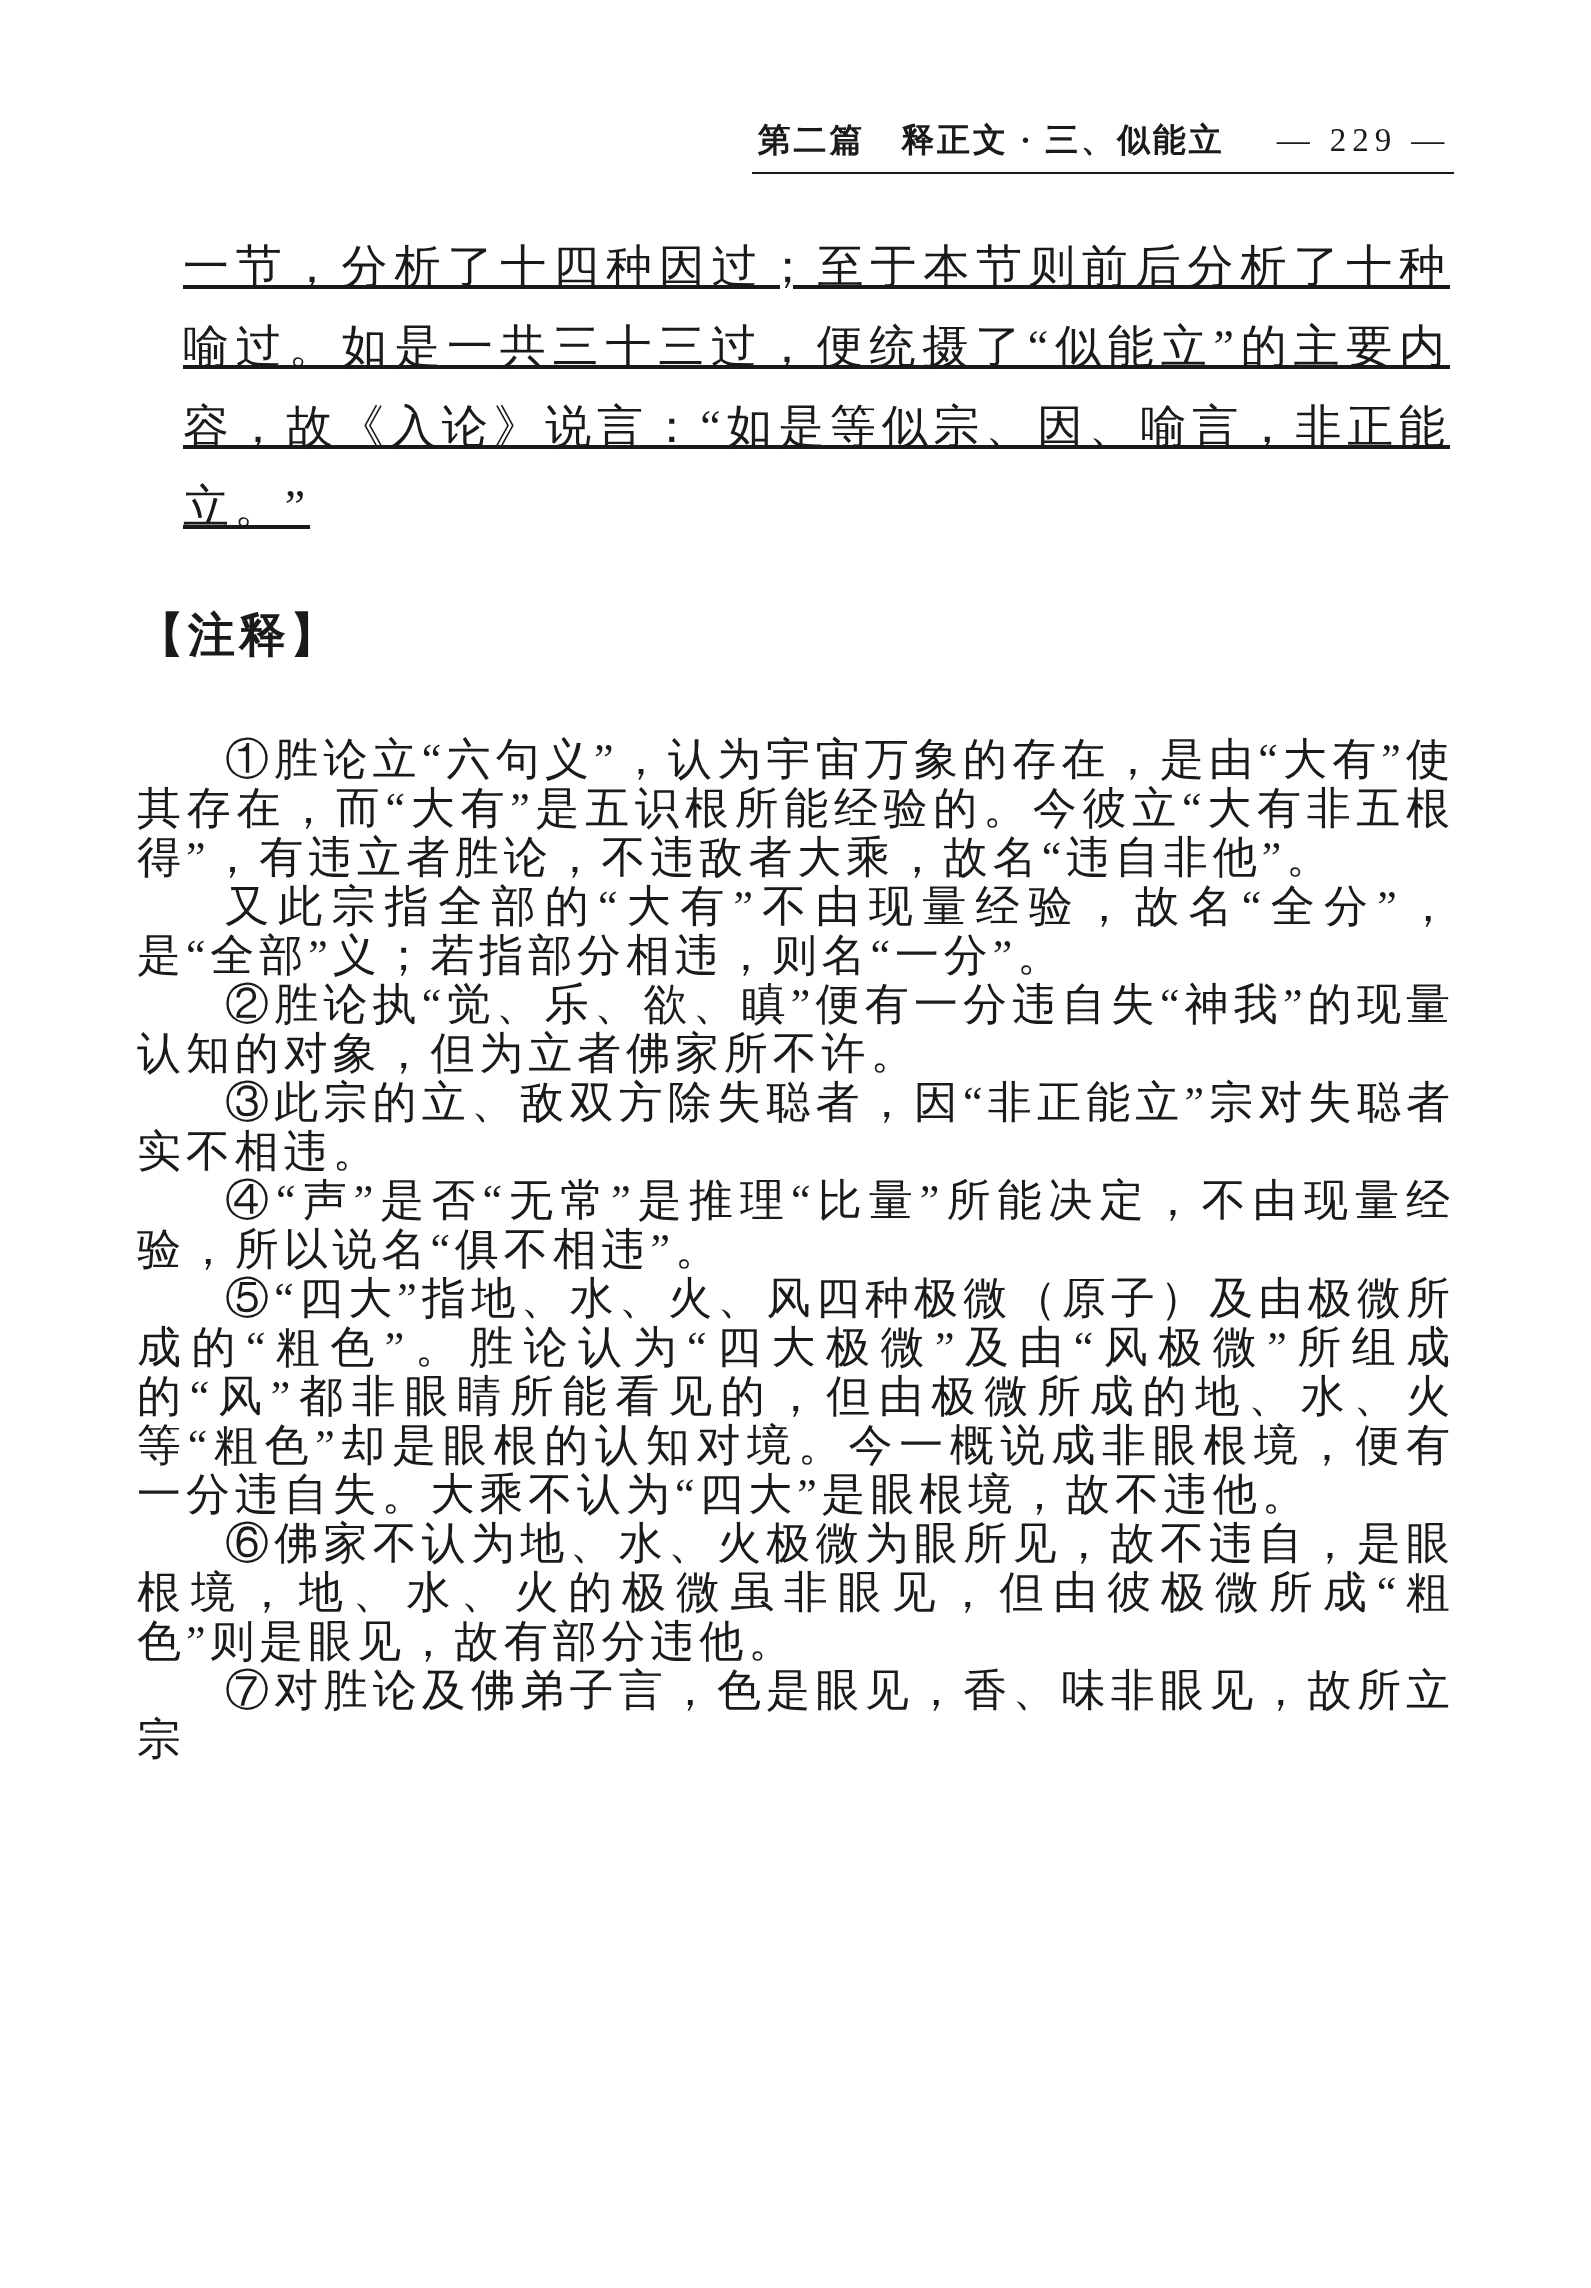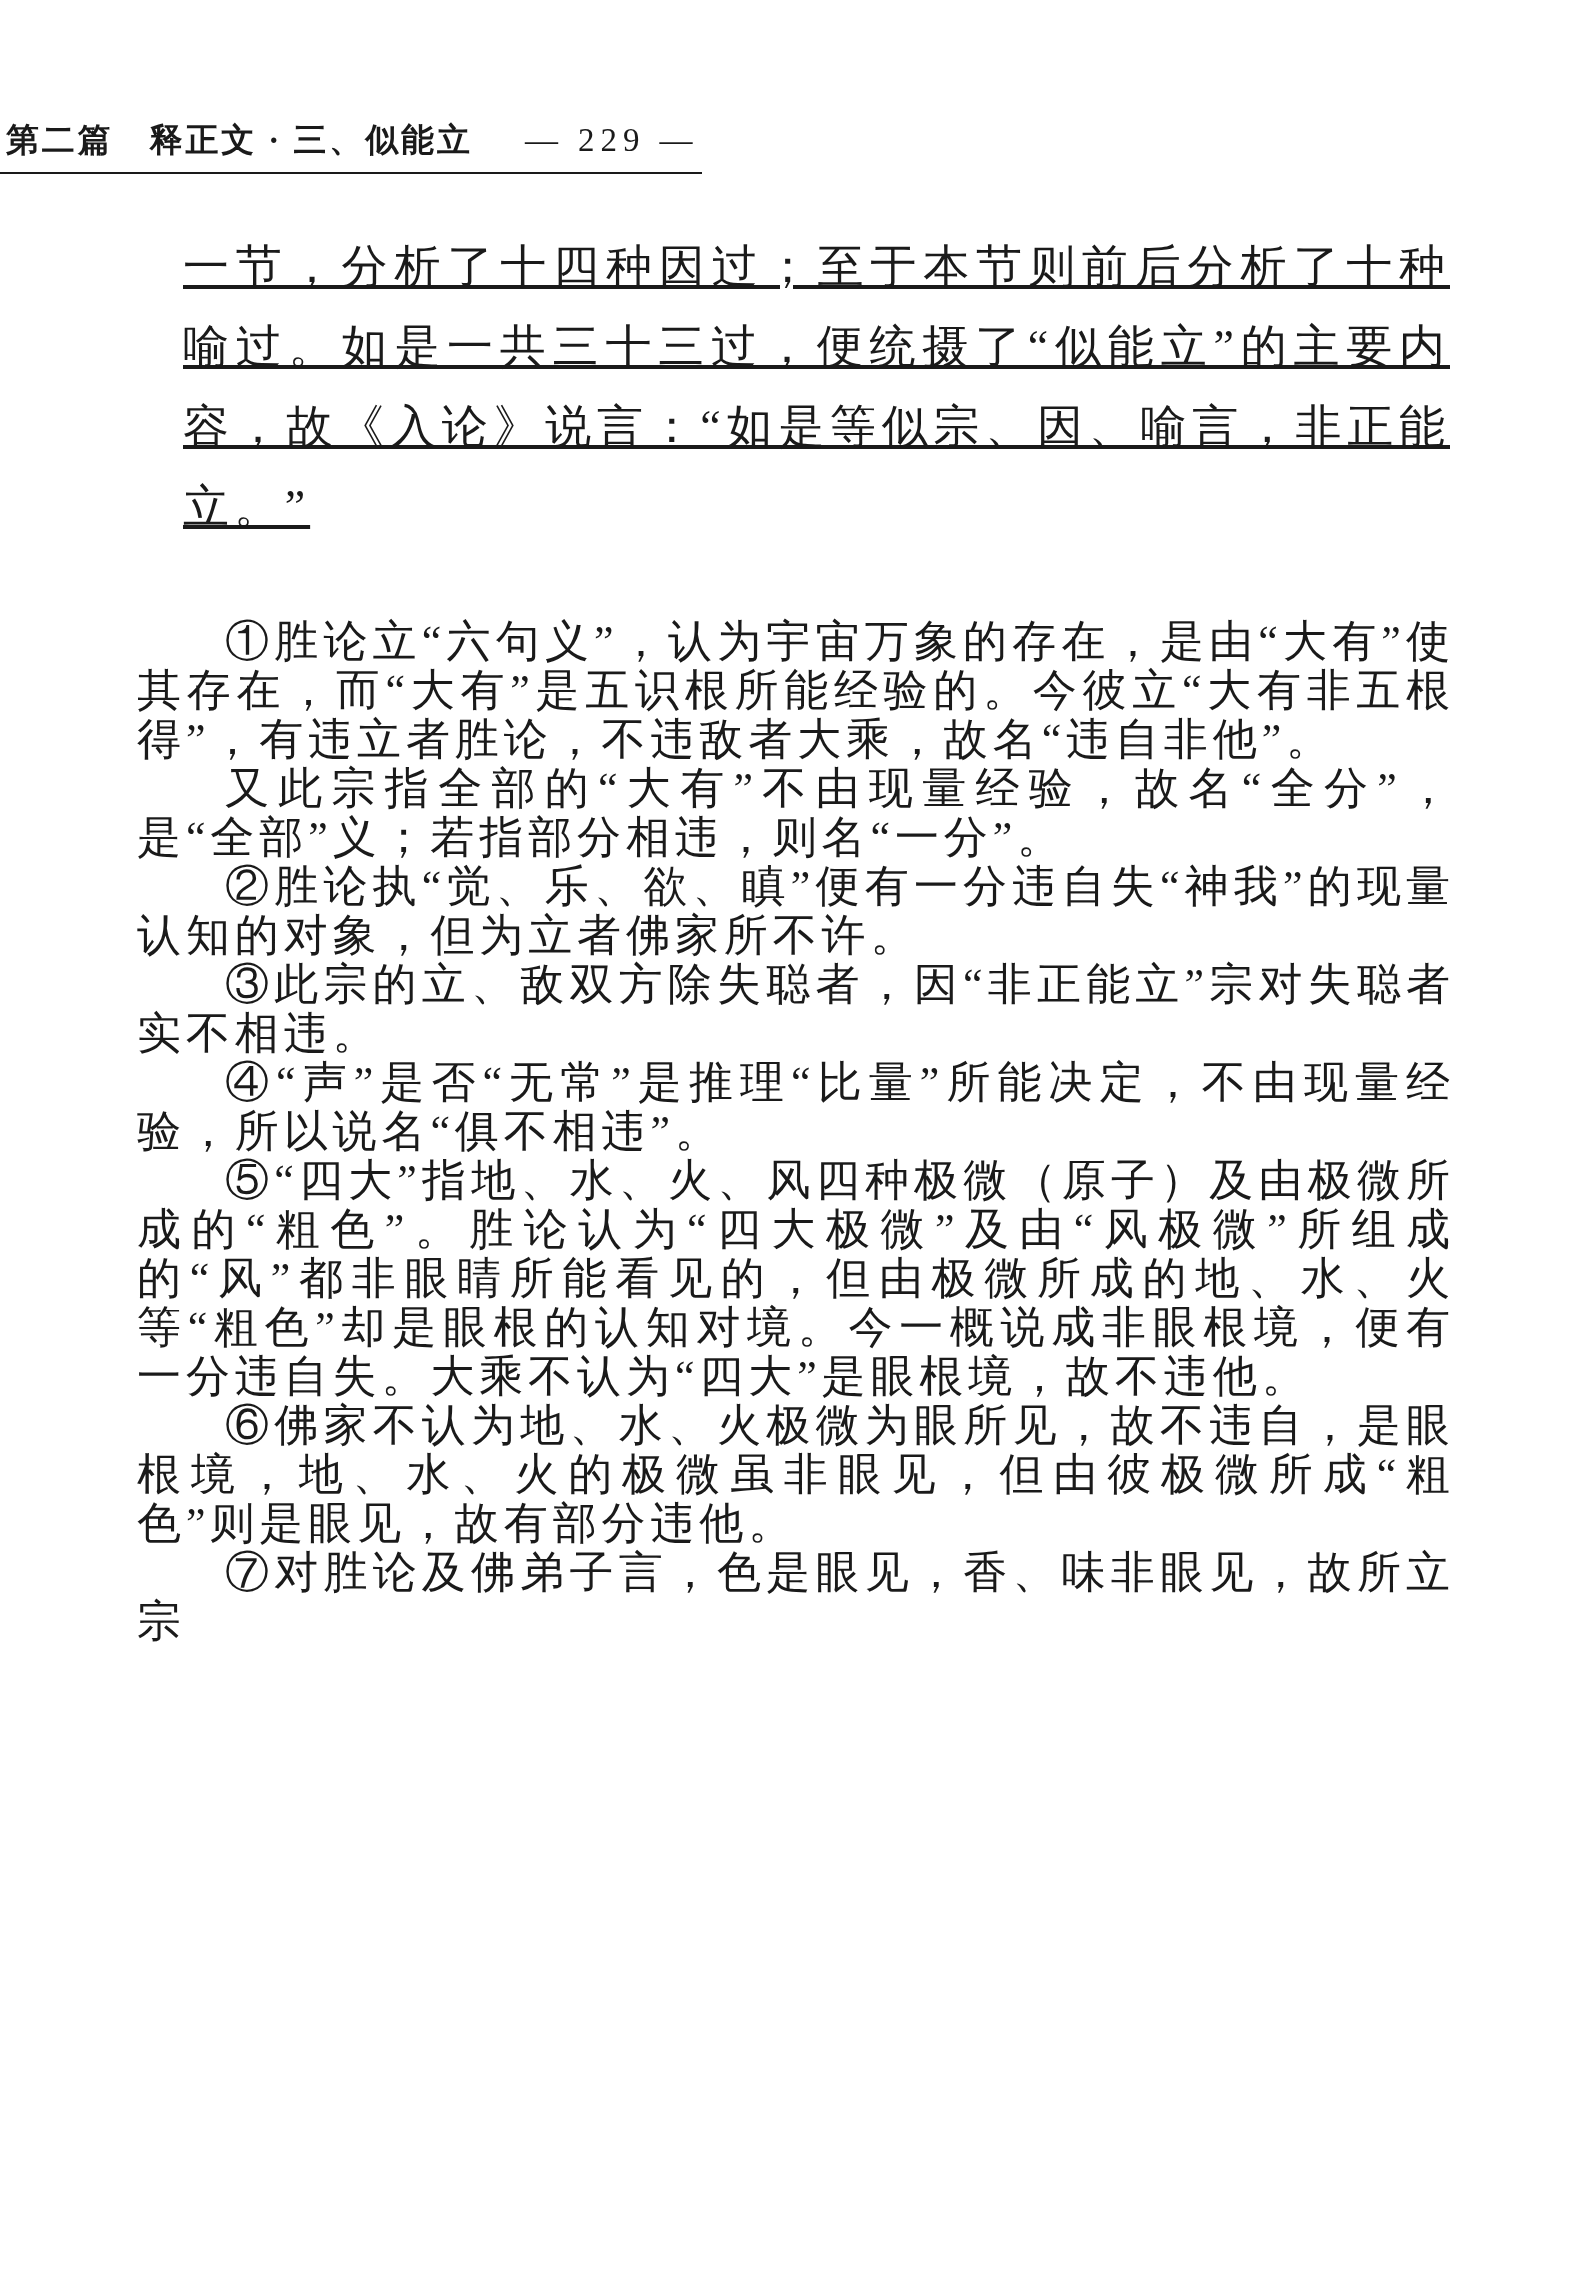--- a/index.html
+++ b/index.html
@@ -13,20 +13,22 @@
     height: 2289px;
     margin: 0 auto;
     background: #ffffff;
     color: #1a1a1a;
     font-family: "Liberation Serif", "DejaVu Serif", serif;
     overflow: hidden;
     box-sizing: border-box;
   }
   .header {
     margin: 123px 138px 0 0;
+    text-align: right;
+    padding-left: 14px;
   }
   .header-inner {
     display: inline-block;
     border-bottom: 2.9px solid #1a1a1a;
     padding: 0 3.9px 13.7px 5.9px;
     font-size: 33px;
     font-weight: bold;
     letter-spacing: 2.9px;
     line-height: 35px;
     white-space: nowrap;
@@ -72,20 +74,21 @@
 
   <div class="header">
     <div class="header-inner">
       <span>第二篇　释正文 · 三、似能立</span>
       <span class="page-number">— 229 —</span>
     </div>
   </div>
 
   <div class="body-para">一节，分析了十四种因过；至于本节则前后分析了十种喻过。如是一共三十三过，便统摄了“似能立”的主要内容，故《入论》说言：“如是等似宗、因、喻言，非正能立。”</div>
 
+  <div class="notes-heading">【注释】</div>
 
   <div class="notes">
     <p>①胜论立“六句义”，认为宇宙万象的存在，是由“大有”使其存在，而“大有”是五识根所能经验的。今彼立“大有非五根得”，有违立者胜论，不违敌者大乘，故名“违自非他”。</p>
     <p>又此宗指全部的“大有”不由现量经验，故名“全分”，是“全部”义；若指部分相违，则名“一分”。</p>
     <p>②胜论执“觉、乐、欲、瞋”便有一分违自失“神我”的现量认知的对象，但为立者佛家所不许。</p>
     <p>③此宗的立、敌双方除失聪者，因“非正能立”宗对失聪者实不相违。</p>
     <p>④“声”是否“无常”是推理“比量”所能决定，不由现量经验，所以说名“俱不相违”。</p>
     <p>⑤“四大”指地、水、火、风四种极微（原子）及由极微所成的“粗色”。胜论认为“四大极微”及由“风极微”所组成的“风”都非眼睛所能看见的，但由极微所成的地、水、火等“粗色”却是眼根的认知对境。今一概说成非眼根境，便有一分违自失。大乘不认为“四大”是眼根境，故不违他。</p>
     <p>⑥佛家不认为地、水、火极微为眼所见，故不违自，是眼根境，地、水、火的极微虽非眼见，但由彼极微所成“粗色”则是眼见，故有部分违他。</p>
     <p>⑦对胜论及佛弟子言，色是眼见，香、味非眼见，故所立宗</p>

